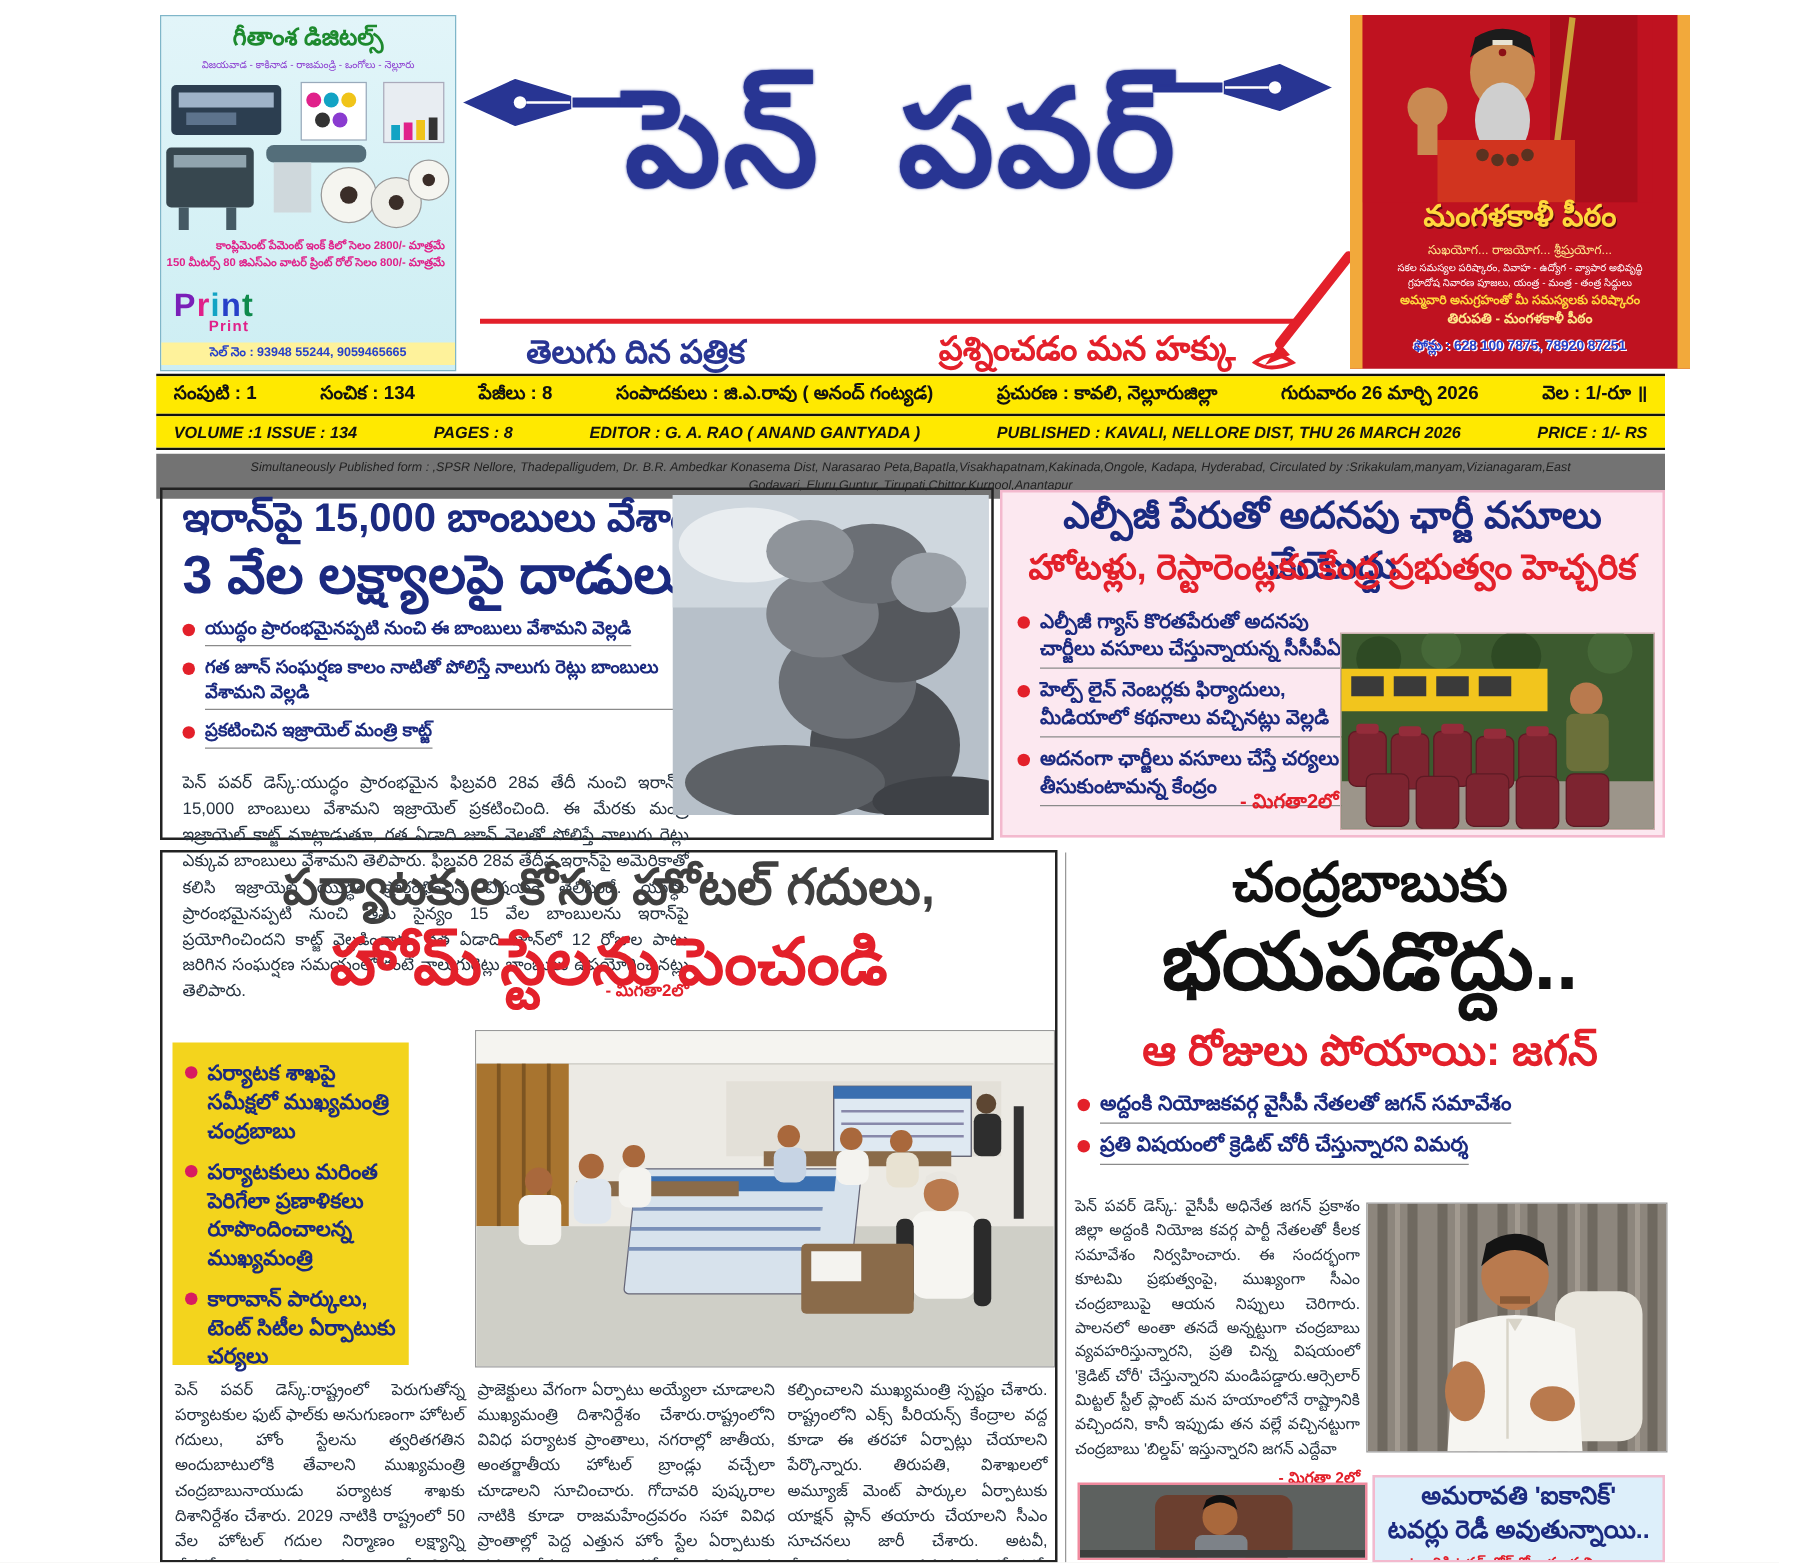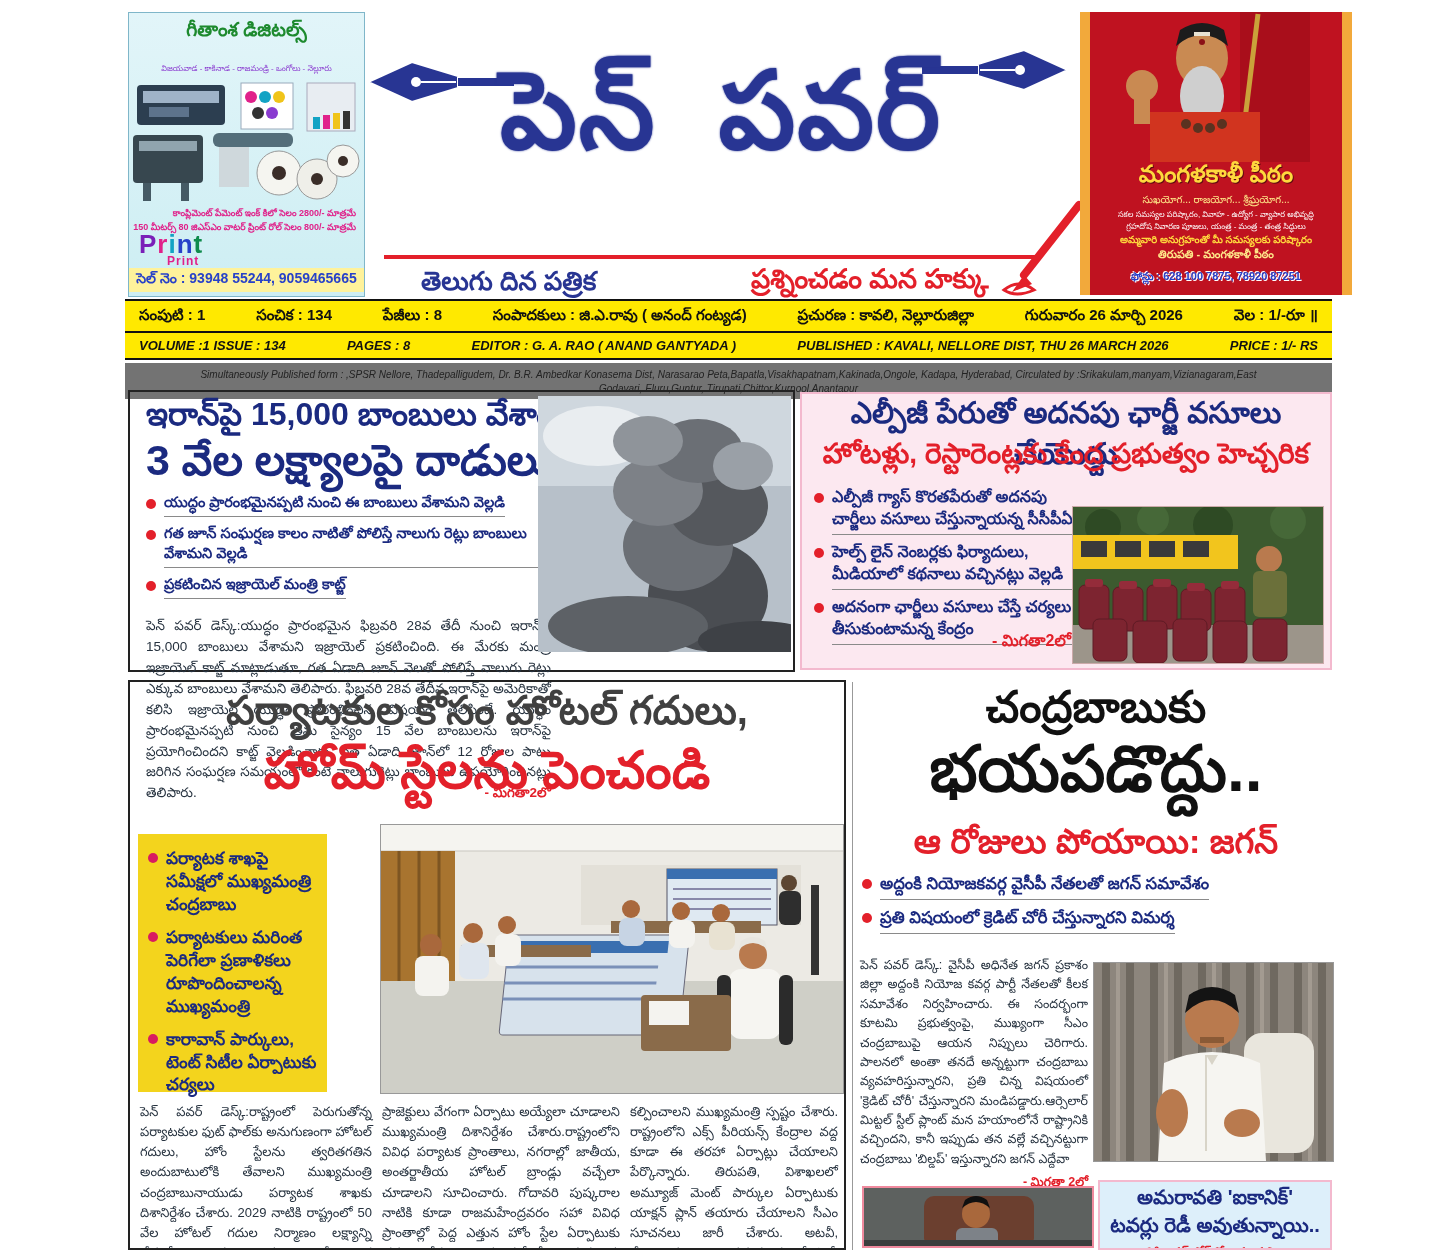--- a/index.html
+++ b/index.html
@@ -3,24 +3,24 @@
 <meta charset="utf-8">
 <style>
   html,body{margin:0;padding:0;background:#f4f4f2;}
   #page{position:relative;width:1450px;height:1250px;background:#ffffff;overflow:hidden;
         font-family:"Liberation Sans","DejaVu Sans",sans-serif;}
   .abs{position:absolute;}
   
   #left-ad{left:128px;top:12px;width:235px;height:283px;background:linear-gradient(#e2f5f9,#cdeef3);
            border:1px solid #7fb6c9;overflow:hidden;}
   #left-ad .ad-title{margin-top:6px;text-align:center;color:#1d8a2e;font-weight:bold;font-size:19px;}
-  #left-ad .ad-sub{text-align:center;color:#8a3bd0;font-size:8px;margin-top:19px;}
+  #left-ad .ad-sub{text-align:center;color:#8a3bd0;font-size:8px;margin-top:2px;}
   #left-ad .offer{color:#e0218a;font-size:9px;font-weight:bold;text-align:right;padding-right:8px;line-height:1.5;}
   #left-ad .phone-strip{position:absolute;left:0;right:0;bottom:4px;background:#fef29b;color:#2741c9;
-           font-weight:bold;font-size:14px;text-align:center;padding:2px 0;}
+           font-weight:bold;font-size:10px;text-align:center;padding:2px 0;}
   .print-logo{position:absolute;left:10px;bottom:28px;font-size:26px;font-weight:900;letter-spacing:1px;}
   .print-logo .p1{color:#7a1fb8;} .print-logo .p2{color:#e0218a;} .print-logo .p3{color:#12a3c4;}
   .print-logo .p4{color:#2741c9;} .print-logo .p5{color:#0f8b4c;}
   .print-logo .small{display:block;font-size:12px;color:#e0218a;margin-left:28px;margin-top:-6px;}
 
   #right-ad{left:1080px;top:12px;width:252px;height:283px;background:#bf1220;
             border-left:10px solid #f2a93b;border-right:10px solid #f2a93b;overflow:hidden;}
   #right-ad .ad-title{position:absolute;left:0;right:0;top:148px;text-align:center;color:#ffd83d;
             font-weight:900;font-size:24px;text-shadow:1px 1px 0 #5e0a10;}
   #right-ad .ad-line1{position:absolute;left:0;right:0;top:182px;text-align:center;color:#ffe98a;font-size:10px;}

